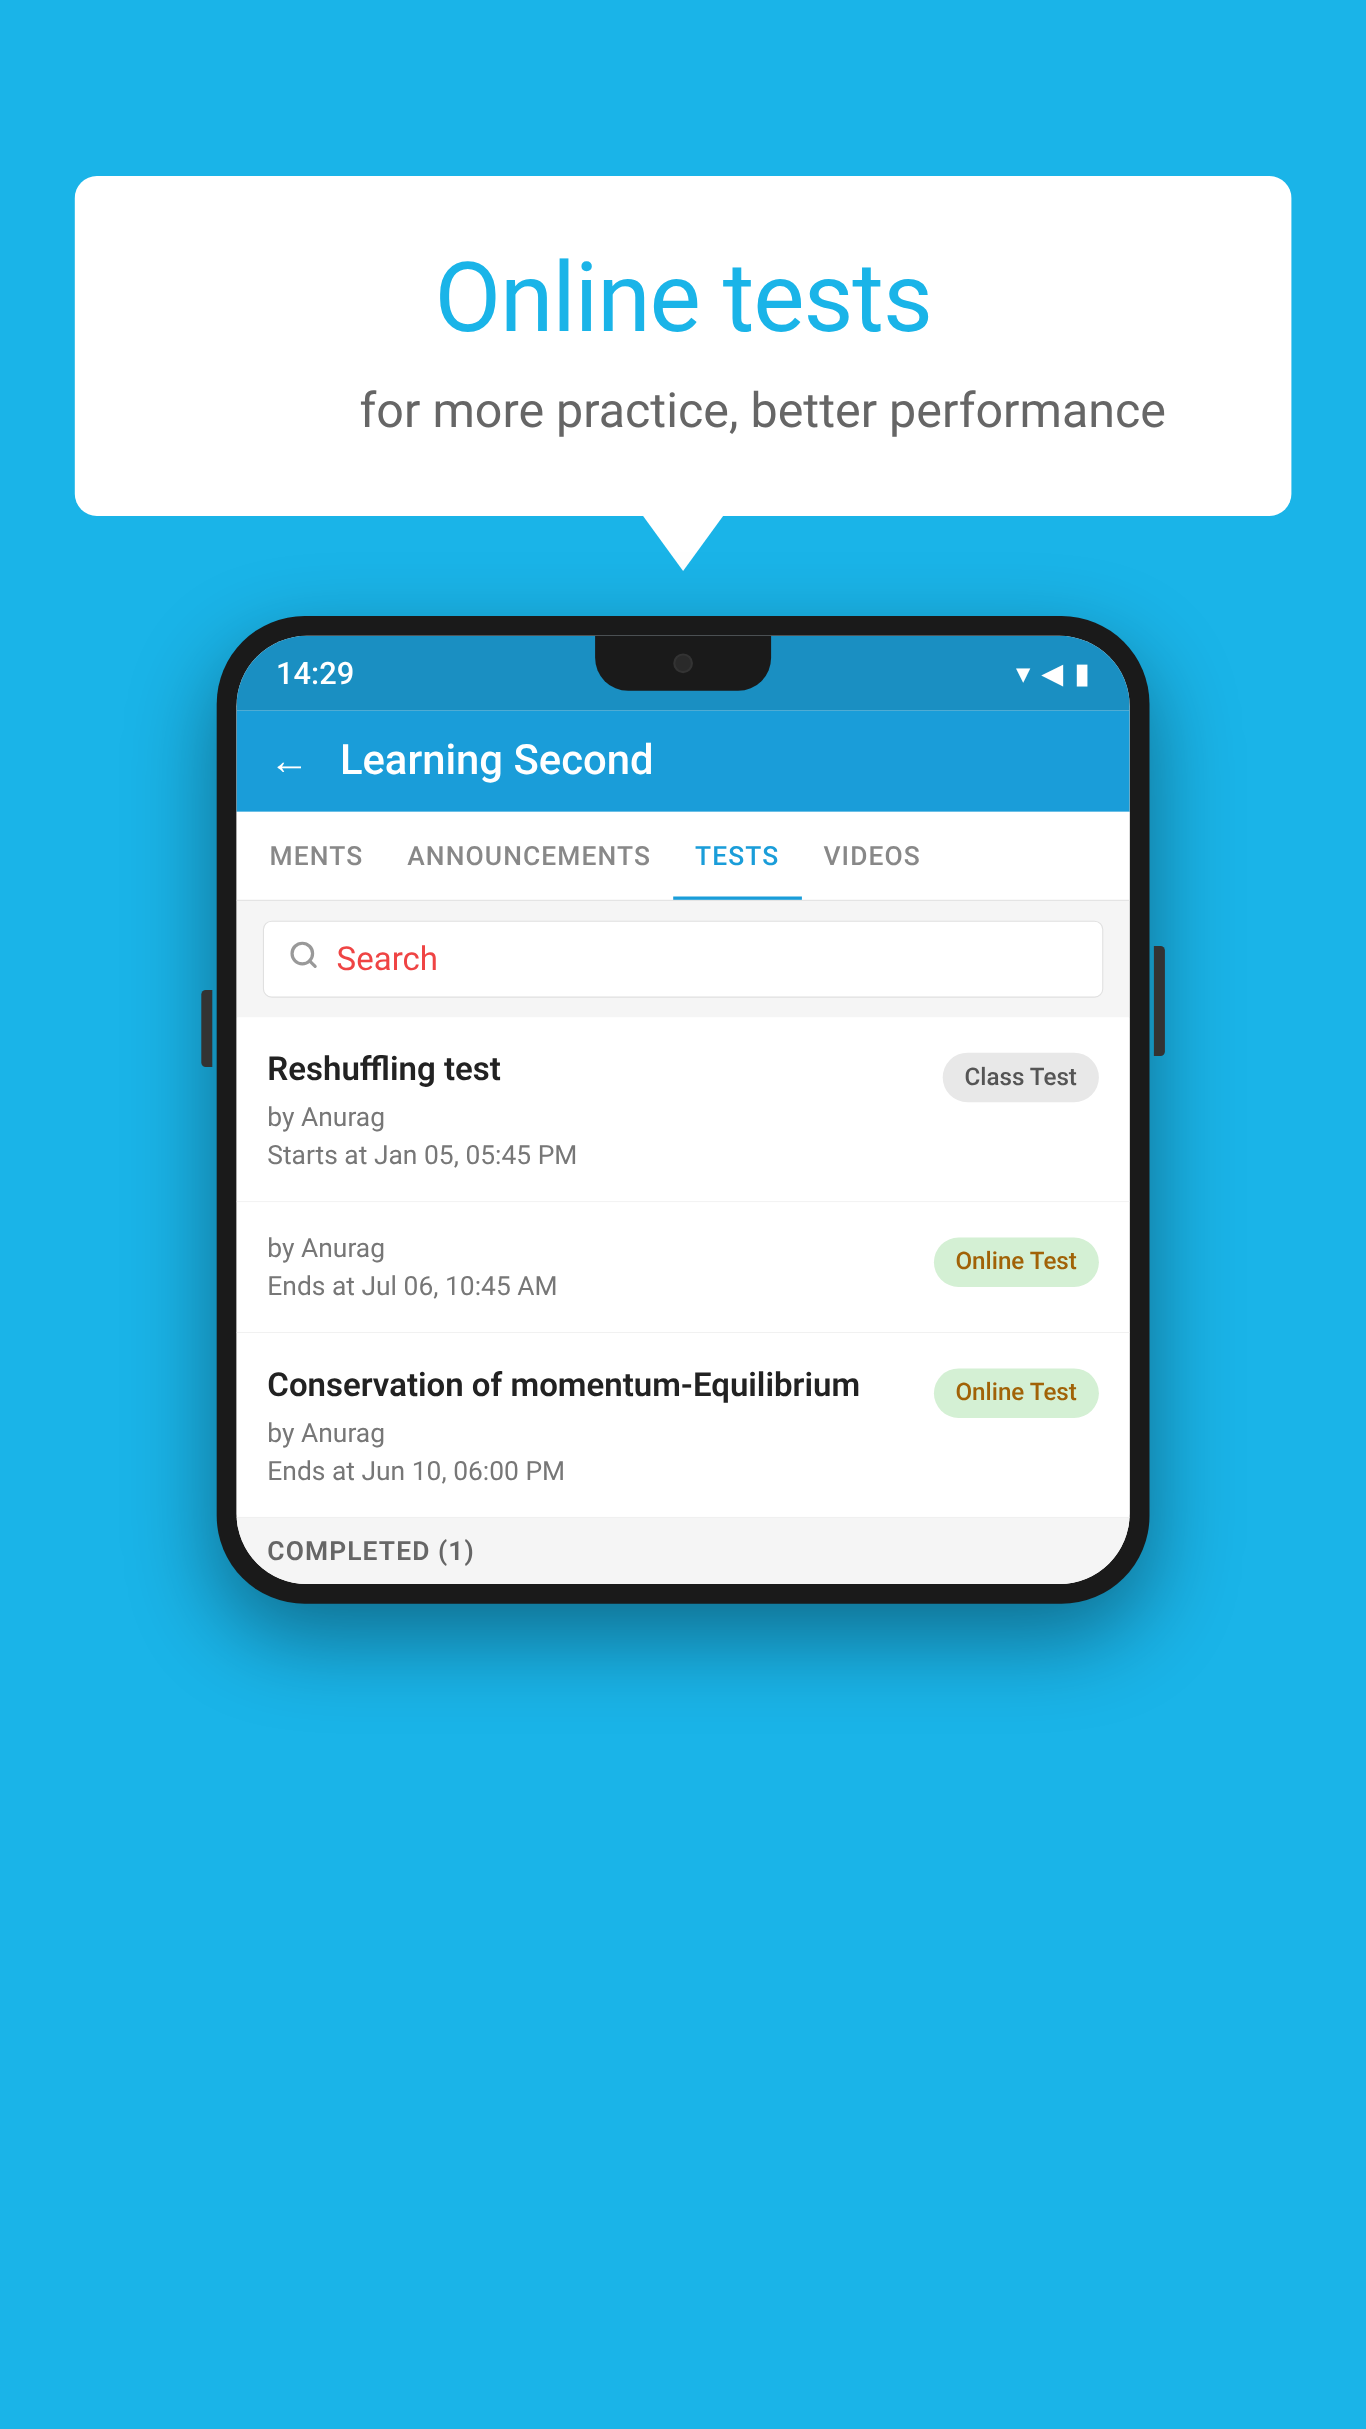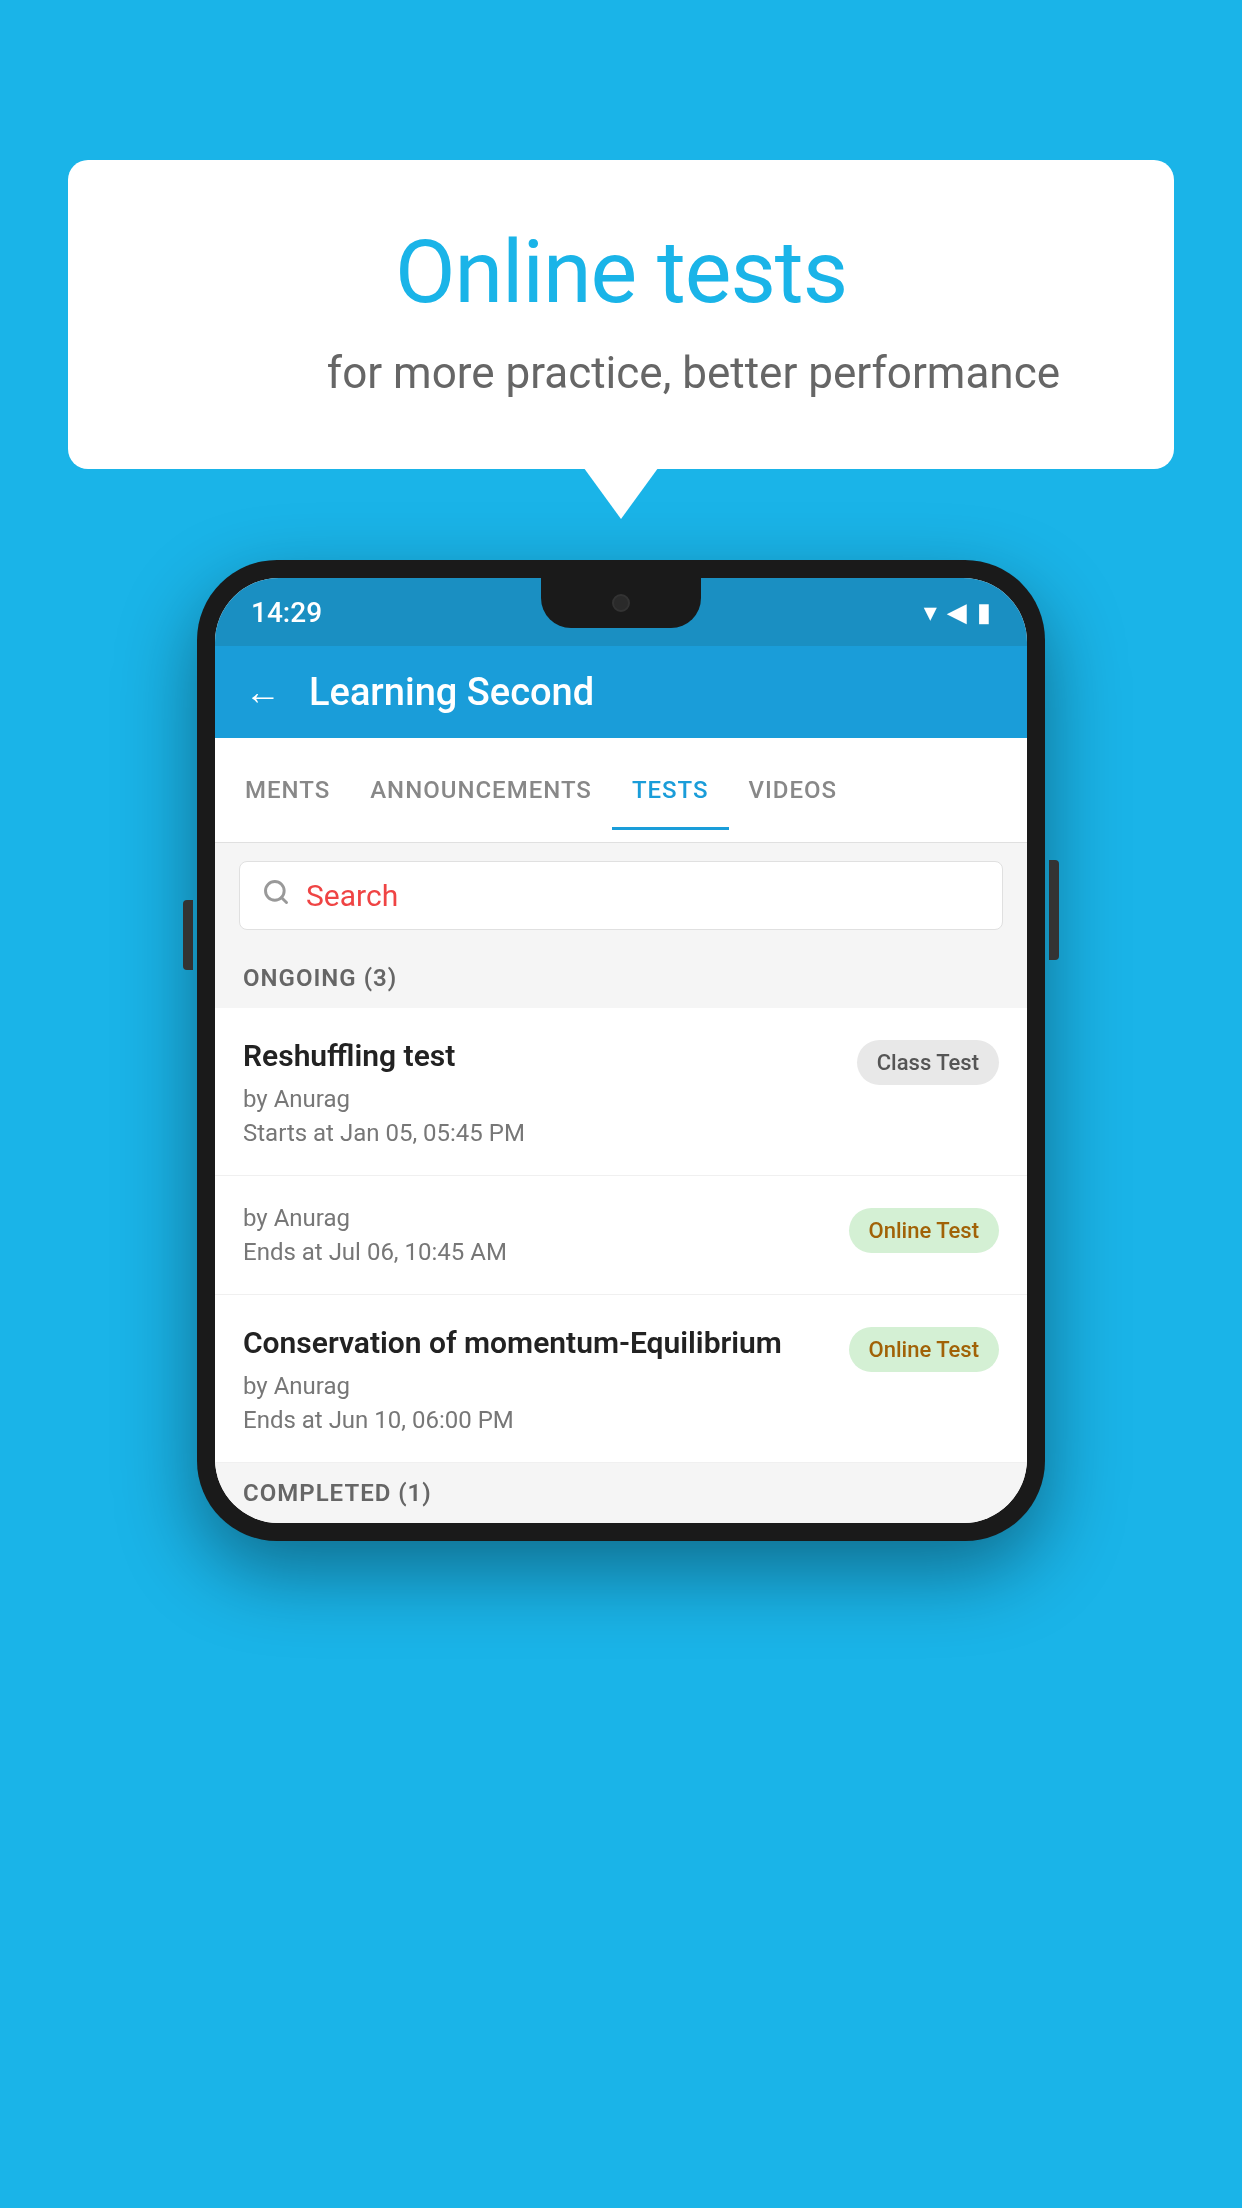--- a/index.html
+++ b/index.html
@@ -177,21 +177,21 @@
       color: white;
       font-size: 38px;
       font-weight: 500;
     }
 
     
     .tabs-bar {
       background: white;
       display: flex;
       border-bottom: 1px solid #e0e0e0;
-      padding: 12px 10px;
+      padding: 0 10px;
     }
 
     .tab-item {
       padding: 26px 20px;
       font-size: 24px;
       font-weight: 500;
       color: #888;
       letter-spacing: 1px;
       text-transform: uppercase;
       position: relative;
@@ -356,21 +356,20 @@
           <span class="search-icon-svg">
             <svg width="28" height="28" viewBox="0 0 24 24" fill="none" stroke="#999" stroke-width="2.5" stroke-linecap="round" stroke-linejoin="round">
               <circle cx="11" cy="11" r="8"></circle>
                 <line x1="21" y1="21" x2="16.65" y2="16.65"></line>
             </svg>
           </span>
           <span class="search-placeholder">Search</span>
         </div>
       </div>
 
-      <div class="section-label">ONGOING (3)</div>
 
       <div class="test-item">
         <div class="test-info">
           <div class="test-title">Reshuffling test</div>
           <div class="test-author">by Anurag</div>
           <div class="test-date">Starts at  Jan 05, 05:45 PM</div>
         </div>
         <span class="test-badge badge-class">Class Test</span>
       </div>
 

